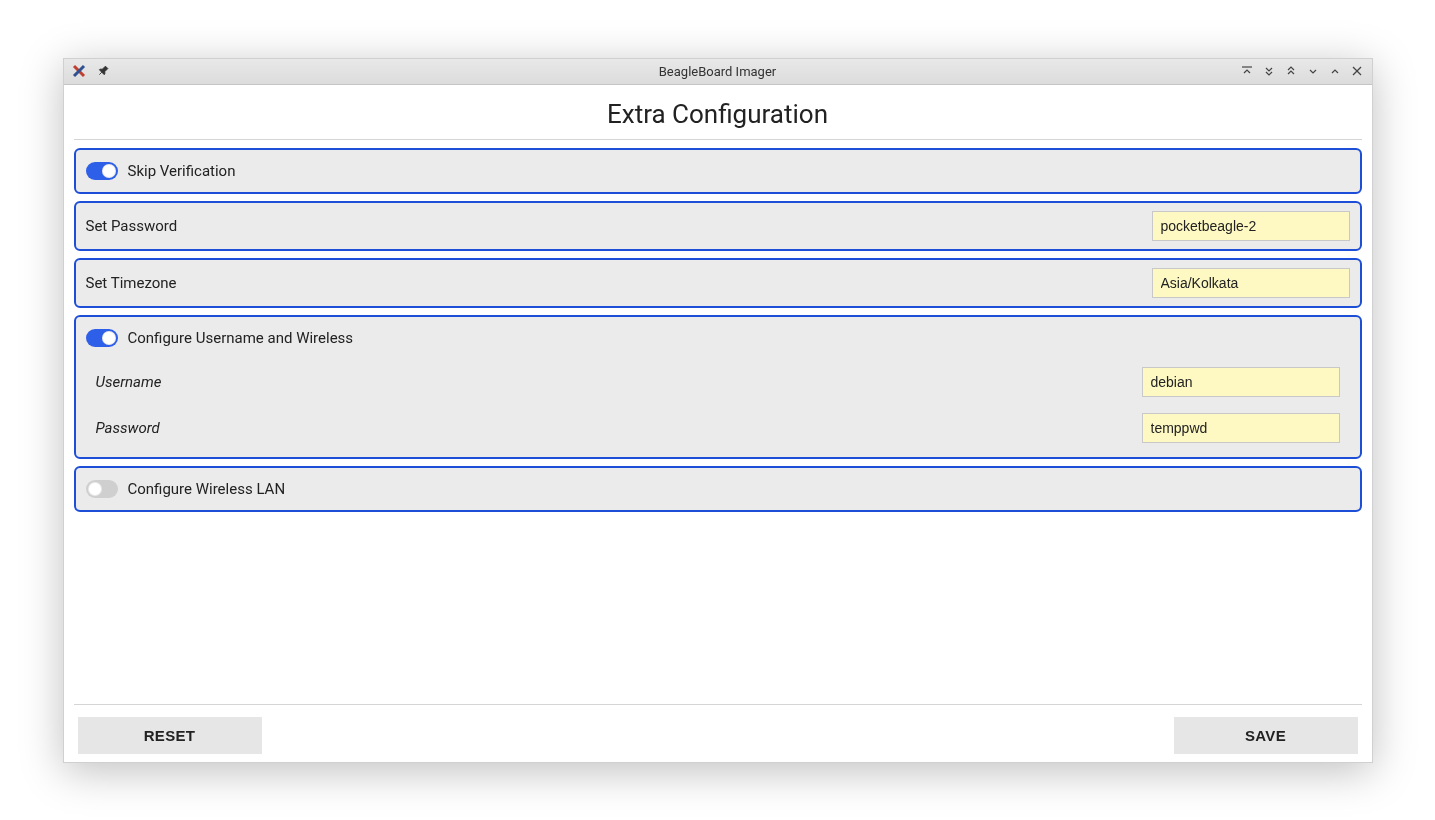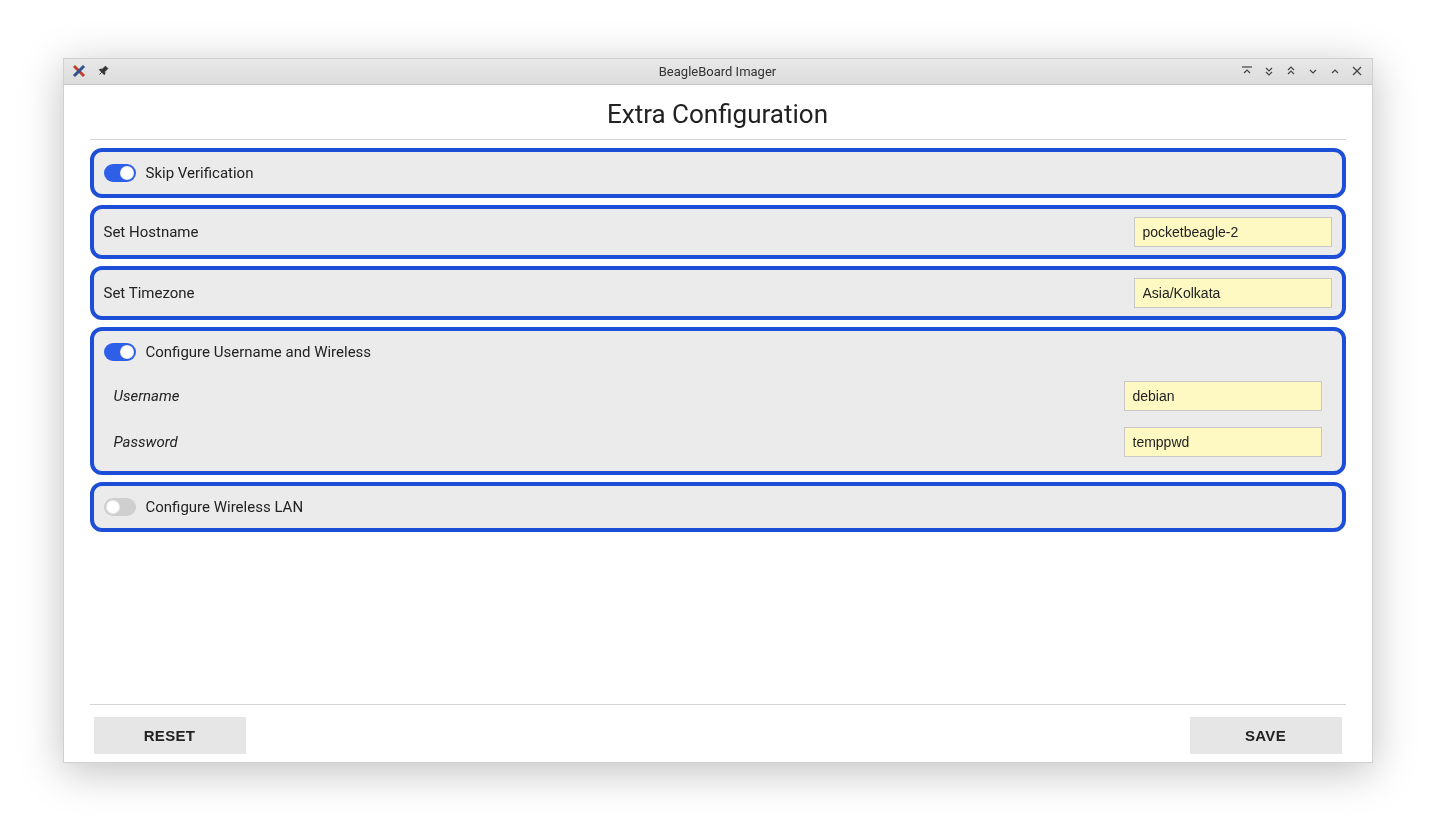--- a/index.html
+++ b/index.html
@@ -69,39 +69,39 @@
       align-items: center;
       justify-content: center;
       color: #444;
       cursor: pointer;
     }
     .win-btn svg { width: 12px; height: 12px; }
     .content {
       flex: 1;
       display: flex;
       flex-direction: column;
-      padding: 0 26px;
+      padding: 0 10px;
     }
     .header-title {
       text-align: center;
       font-size: 26px;
       font-weight: 400;
       color: #222;
       padding: 14px 0 10px;
     }
     .hr {
       border: 0;
       border-top: 1px solid #d5d5d5;
       margin: 0 0 8px;
     }
     .panel {
       background: #ebebeb;
-      border: 4px solid #1d4ed8;
+      border: 2px solid #1d4ed8;
       margin-bottom: 7px;
-      border-radius: 12px;
+      border-radius: 6px;
     }
     .row {
       display: flex;
       align-items: center;
       padding: 8px 10px;
       min-height: 42px;
     }
     .row-label {
       font-size: 15px;
       color: #222;
@@ -168,21 +168,21 @@
       padding: 0 4px;
     }
     .btn {
       background: #e6e6e6;
       border: none;
       font-size: 15px;
       font-weight: 600;
       letter-spacing: 0.3px;
       color: #222;
       padding: 10px 0;
-      width: 152px;
+      width: 184px;
       cursor: pointer;
       text-align: center;
     }
     .pin-icon { width: 12px; height: 12px; }
   </style>
 </head>
 <body>
 
 <div class="window">
   <div class="titlebar">
@@ -246,21 +246,21 @@
       <div class="row">
         <div class="toggle on">
             <div class="toggle-knob"></div>
           </div>
         <span class="row-label">Skip Verification</span>
       </div>
     </div>
 
     <div class="panel">
       <div class="row">
-        <span class="row-label">Set Hostname</span>
+        <span class="row-label">Set Password</span>
         <span class="row-spacer"></span>
         <input class="text-input" type="text" value="pocketbeagle-2" style="">
       </div>
     </div>
 
     <div class="panel">
       <div class="row">
         <span class="row-label">Set Timezone</span>
         <span class="row-spacer"></span>
         <input class="text-input" type="text" value="Asia/Kolkata" style="">

